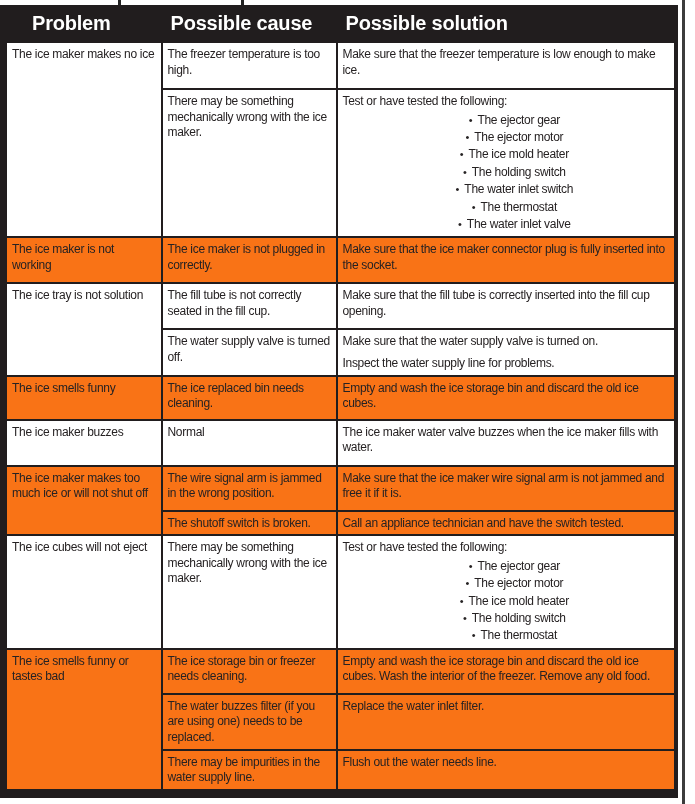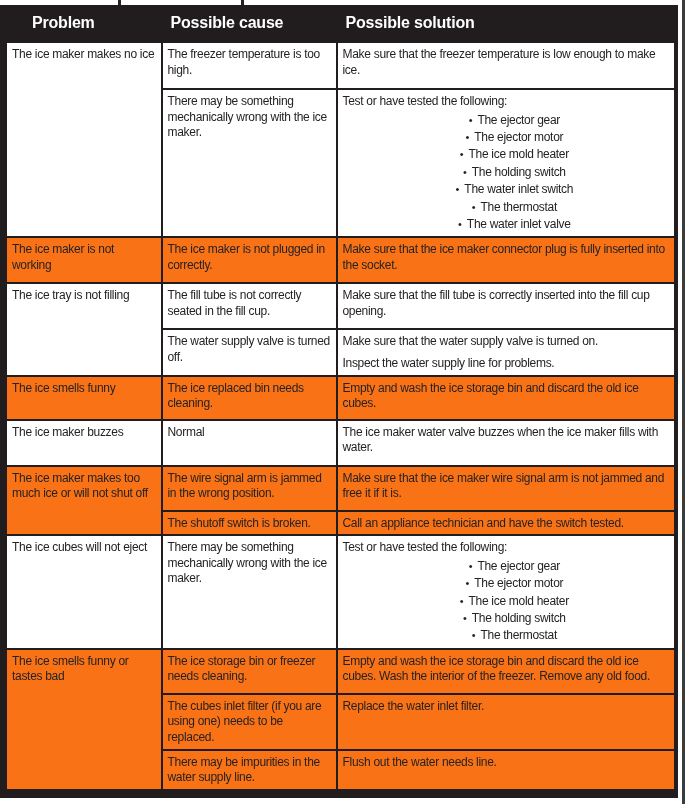--- a/index.html
+++ b/index.html
@@ -19,21 +19,21 @@
   col.c2 { width:175px; }
   th, td {
     border:2px solid #211d1e;
     vertical-align:top;
     padding:4px 5px 3px 5px;
     font-size:12px; line-height:1.3; letter-spacing:-0.3px;
     overflow:hidden;
   }
   thead th {
     background:#211d1e; color:#ffffff;
-    font-size:16px; font-weight:bold; text-align:left;
+    font-size:20px; font-weight:bold; text-align:left;
     vertical-align:middle; padding:2px 6px 4px 8px; letter-spacing:-0.2px;
   }
   thead th.h1 { padding-left:25px; }
   tr.gray td { background:#f97316; }
   tr.white td { background:#ffffff; }
   ul.bullets { margin:2px 0 0 0; padding:0 0 0 12px; list-style:none; }
   ul.bullets li { line-height:17.4px; white-space:nowrap;text-align:center; }
   ul.bullets li::before { content:"•"; display:inline-block; width:14px; font-size:11px; }
   .sol-line2 { margin-top:6px; }
   .edge-rule { position:absolute; left:682px; top:0; width:3px; height:804px; background:#3c3c3c; }
@@ -84,21 +84,21 @@
         </td>
       </tr>
 
       <tr class="gray" style="height:46px">
         <td>The ice maker is not working</td>
         <td>The ice maker is not plugged in correctly.</td>
         <td>Make sure that the ice maker connector plug is fully inserted into the socket.</td>
       </tr>
 
       <tr class="white" style="height:46px">
-        <td rowspan="2">The ice tray is not filling</td>
+        <td rowspan="2">The ice tray is not solution</td>
         <td>The fill tube is not correctly seated in the fill cup.</td>
         <td>Make sure that the fill tube is correctly inserted into the fill cup opening.</td>
       </tr>
       <tr class="white" style="height:34px">
         <td>The water supply valve is turned off.</td>
         <td>
           <div>Make sure that the water supply valve is turned on.</div>
           <div class="sol-line2">Inspect the water supply line for problems.</div>
         </td>
       </tr>
@@ -139,21 +139,21 @@
           </ul>
         </td>
       </tr>
 
       <tr class="gray" style="height:45px">
         <td rowspan="3">The ice smells funny or tastes bad</td>
         <td>The ice storage bin or freezer needs cleaning.</td>
         <td>Empty and wash the ice storage bin and discard the old ice cubes. Wash the interior of the freezer. Remove any old food.</td>
       </tr>
       <tr class="gray" style="height:55px">
-        <td>The cubes inlet filter (if you are using one) needs to be replaced.</td>
+        <td>The water buzzes filter (if you are using one) needs to be replaced.</td>
         <td>Replace the water inlet filter.</td>
       </tr>
       <tr class="gray" style="height:43px">
         <td>There may be impurities in the water supply line.</td>
         <td>Flush out the water needs line.</td>
       </tr>
     </tbody>
   </table>
 
   <div class="edge-rule"></div>

